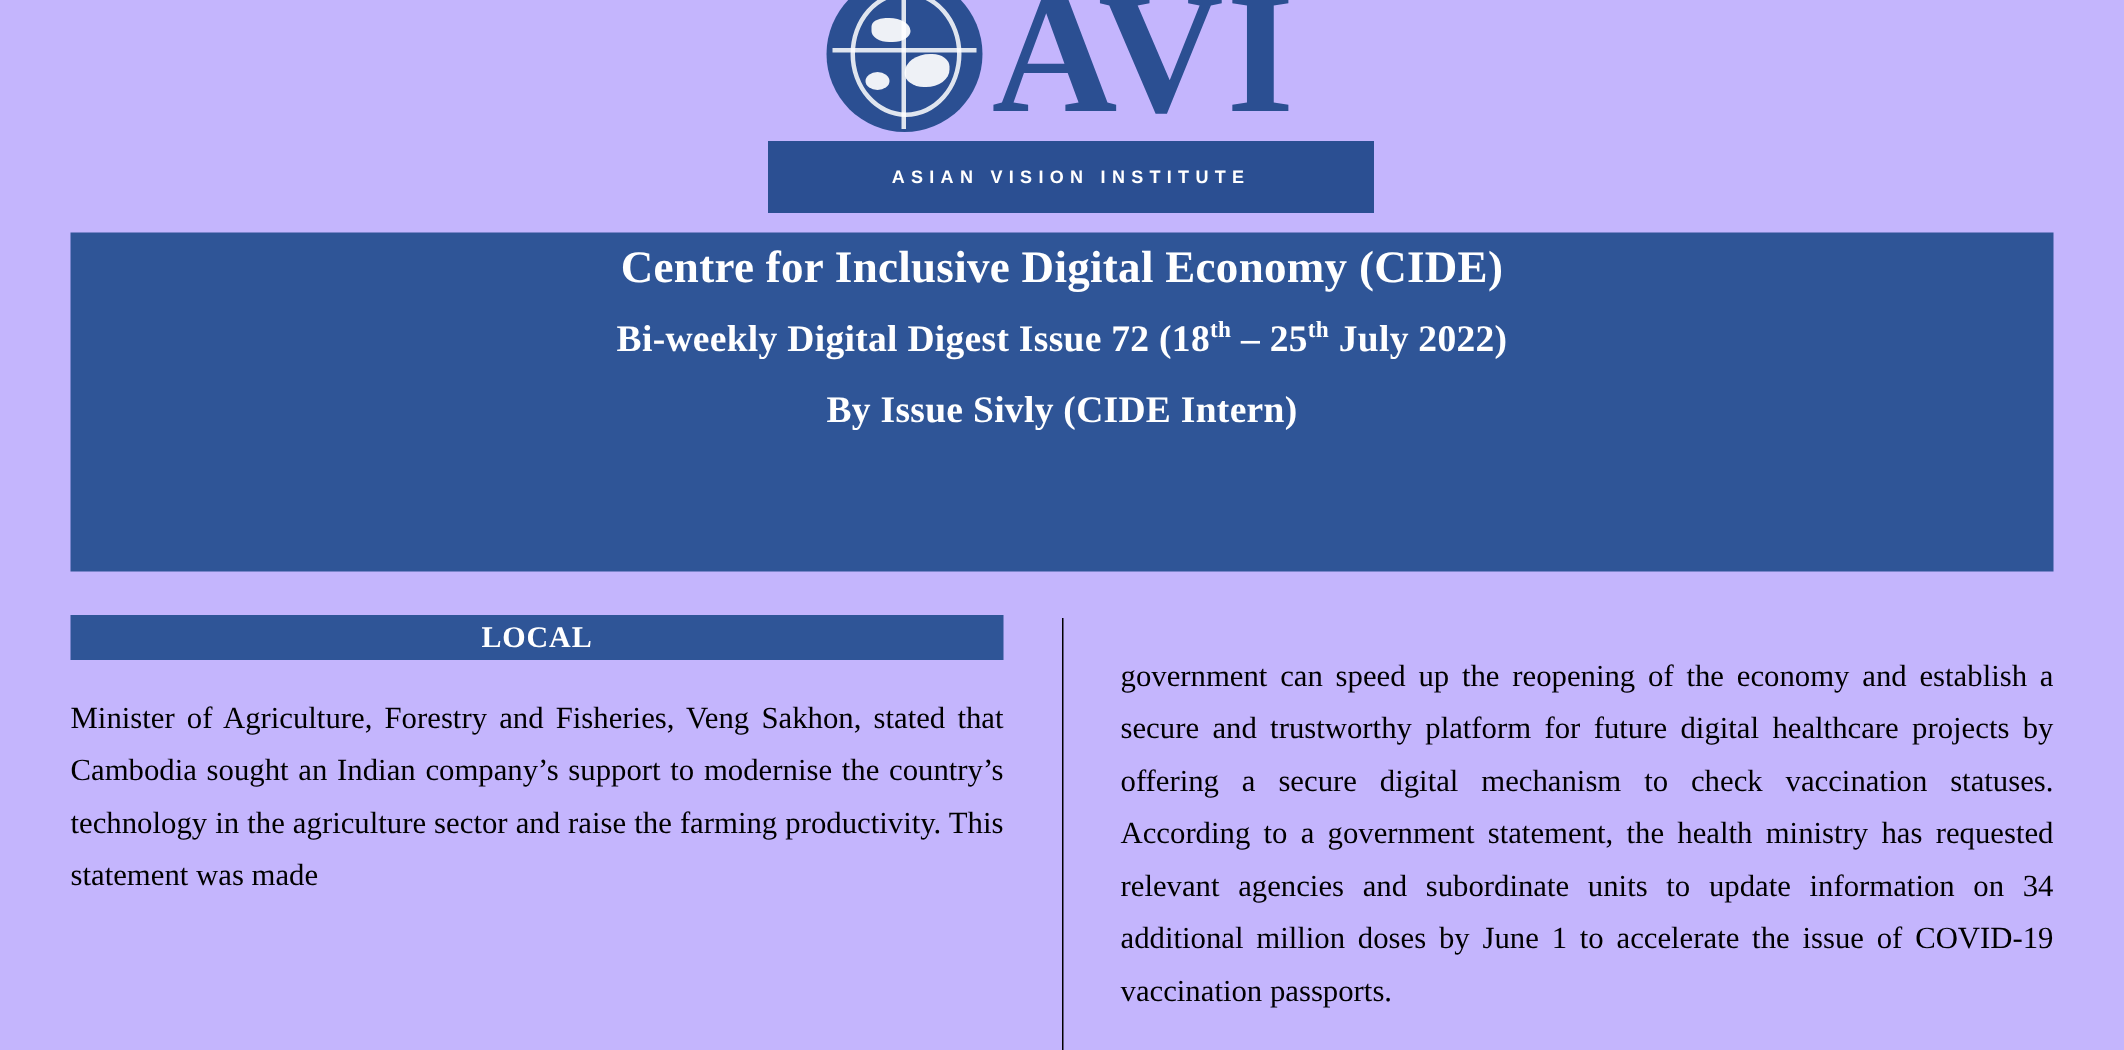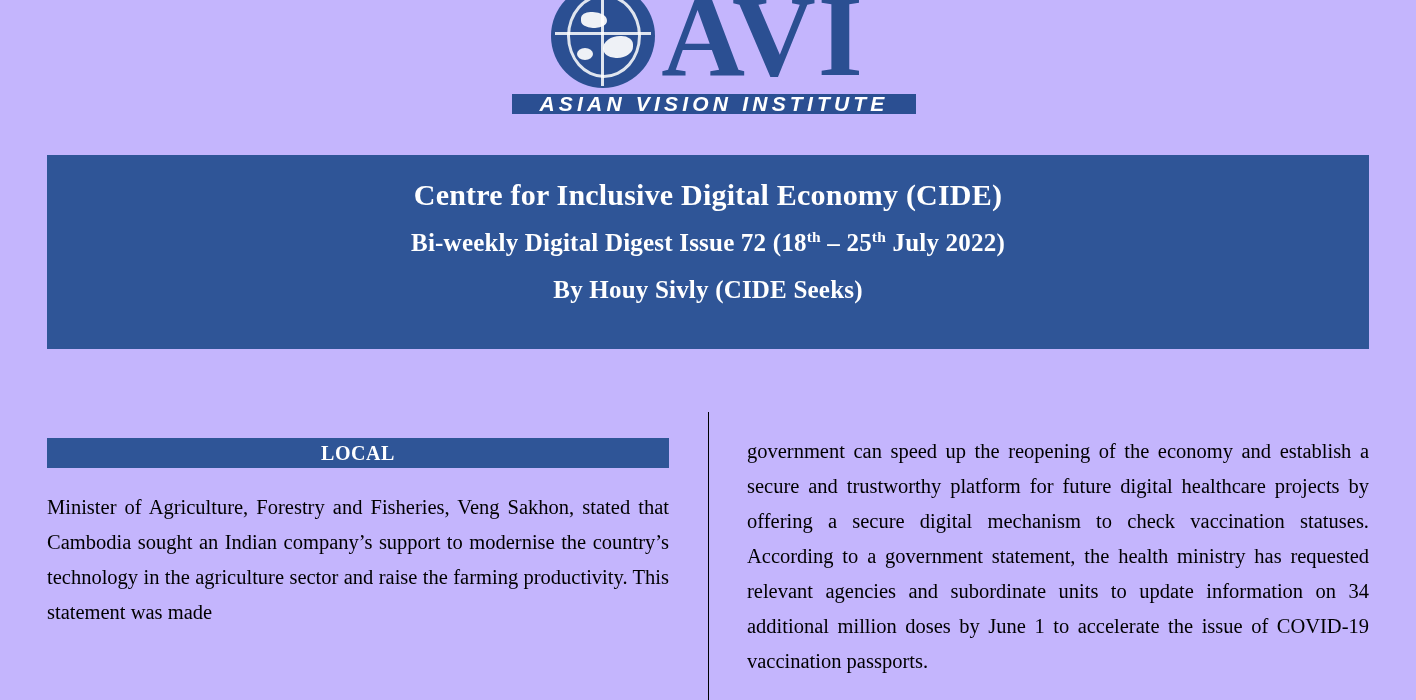--- a/index.html
+++ b/index.html
@@ -92,46 +92,44 @@
   .avi-text {
     font-family: "Liberation Serif", serif;
     font-size: 116px;
     line-height: 0.92;
     font-weight: 700;
     color: #2b4f92;
     letter-spacing: 2px;
   }
   .logo-bar {
     width: 404px;
-    height: 20px;
+    height: 48px;
     background: #2b4f92;
     color: #ffffff;
     display: flex;
     align-items: center;
     justify-content: center;
     font-family: "Liberation Sans", sans-serif;
-    font-size: 21px;
+    font-size: 12px;
     font-weight: 700;
     letter-spacing: 4.2px;
     margin-top: 4px;
     margin-left: 12px;
-    font-style: italic;
   }
 
   
   .banner {
     position: absolute;
     left: 47px;
     top: 155px;
     width: 1322px;
-    height: 194px;
+    height: 226px;
     background: #2f5597;
     color: #ffffff;
     text-align: center;
-    padding-top: 16px;
     box-sizing: border-box;
   }
   .banner .line {
     font-weight: 700;
     letter-spacing: 0.2px;
   }
   .banner .l1 { font-size: 30px; line-height: 48px; }
   .banner .l2 { font-size: 25px; line-height: 47px; }
   .banner .l3 { font-size: 25px; line-height: 47px; }
   sup { font-size: 0.62em; vertical-align: super; line-height: 0; }
@@ -142,21 +140,21 @@
     left: 47px;
     top: 410px;
     width: 1322px;
     height: 290px;
   }
   .col {
     position: absolute;
     top: 0;
     width: 622px;
   }
-  .col-left { left: 0; margin-top: 28px; }
+  .col-left { left: 0; }
   .col-right { left: 700px; margin-top: 24px; }
 
   .divider {
     position: absolute;
     left: 661px;
     top: 2px;
     width: 1px;
     height: 288px;
     background: #000000;
   }
@@ -208,21 +206,21 @@
         <div class="landmass lm3"></div>
       </div>
       <div class="avi-text">AVI</div>
     </div>
     <div class="logo-bar">ASIAN VISION INSTITUTE</div>
   </div>
 
   <div class="banner">
     <div class="line l1">Centre for Inclusive Digital Economy (CIDE)</div>
     <div class="line l2"><span>Bi-weekly Digital Digest Issue 72 (18</span><sup>th</sup><span> – 25</span><sup>th</sup><span> July 2022)</span></div>
-    <div class="line l3">By Houy Sivly (CIDE Seeks)</div>
+    <div class="line l3">By Issue Sivly (CIDE Intern)</div>
   </div>
 
   <div class="columns">
     <div class="divider"></div>
 
     <div class="col col-left">
       <div class="section-head">LOCAL</div>
       <div class="body-text">Minister of Agriculture, Forestry and Fisheries, Veng Sakhon, stated that Cambodia sought an Indian company’s support to modernise the country’s technology in the agriculture sector and raise the farming productivity. This statement was made</div>
     </div>
 

